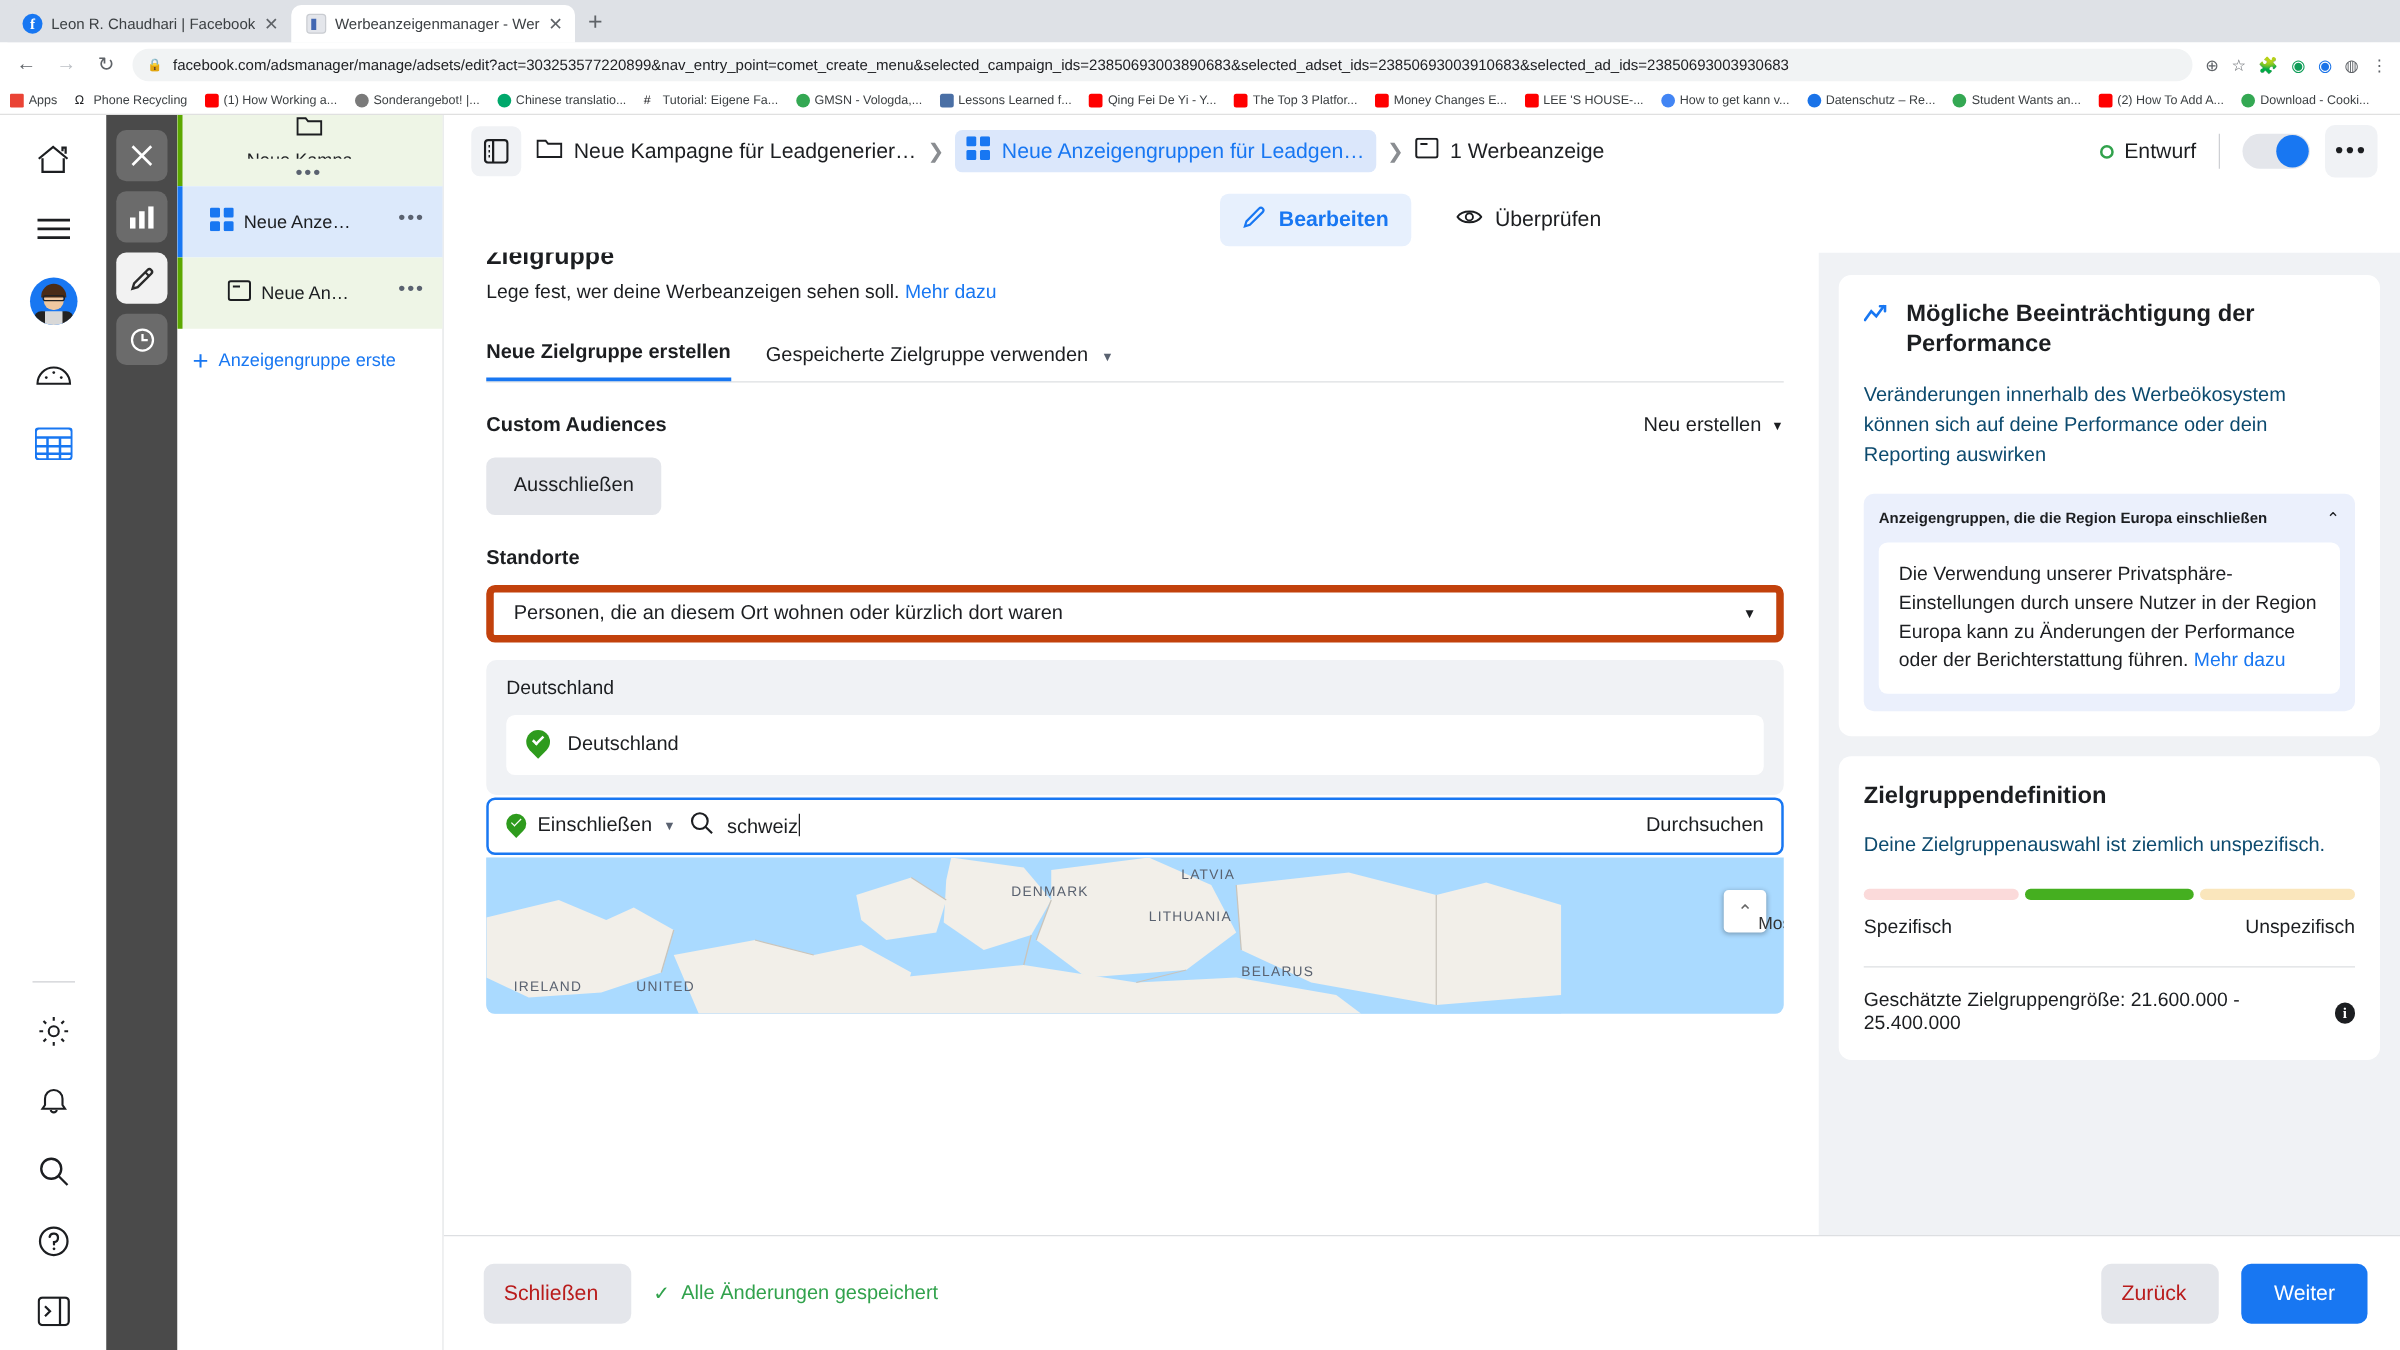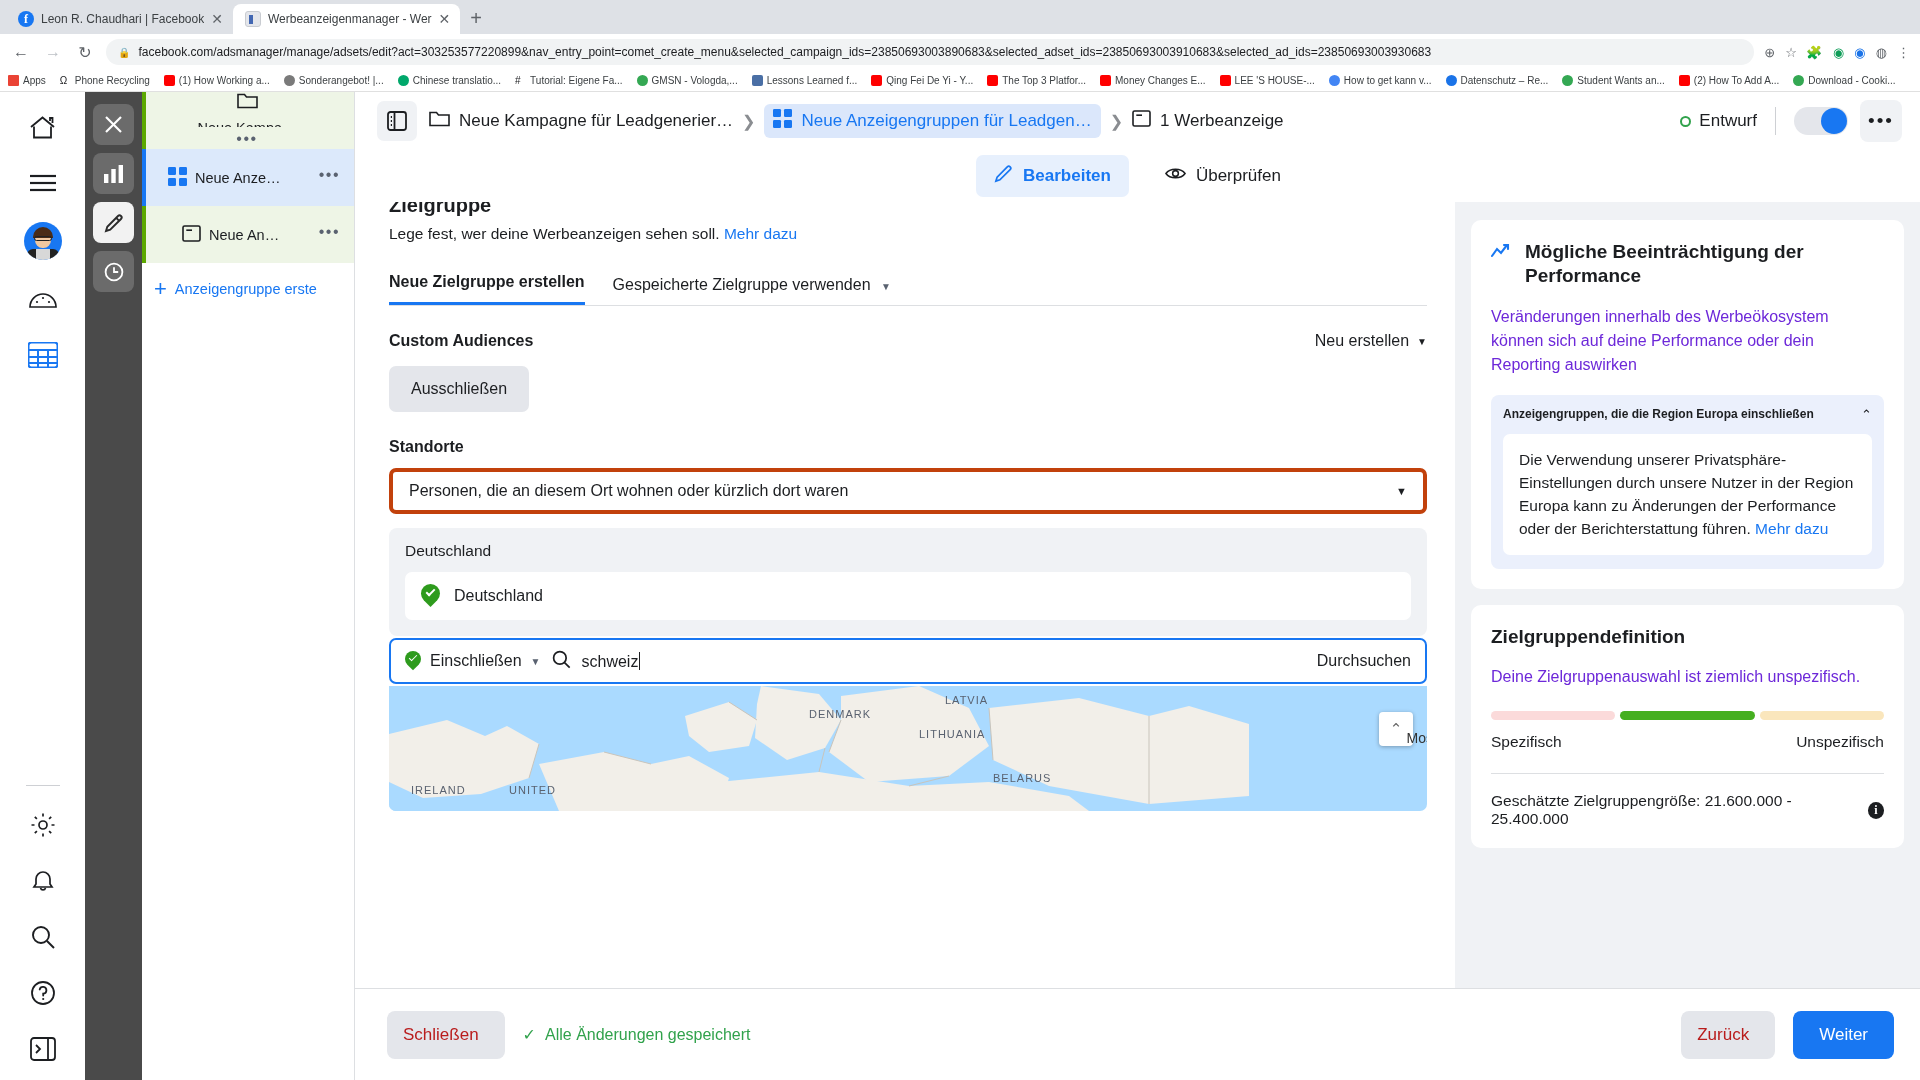--- a/index.html
+++ b/index.html
@@ -157,21 +157,21 @@
   .rowhead .act { font-size:16px; color:#1c1e21; cursor:pointer; display:flex; gap:8px; align-items:center; }
   .rowhead .act .caret { font-size:10px; }
 
   .searchbox { margin-top:14px; height:46px; border:1px solid #ccd0d5; border-radius:7px;
                display:flex; align-items:center; gap:13px; padding:0 16px; cursor:text; }
   .searchbox .ph { font-size:16px; color:#606770; }
   .greybtn { margin-top:16px; height:46px; background:#e4e6eb; border-radius:7px; display:inline-flex;
              align-items:center; padding:0 22px; font-size:16px; color:#1c1e21; cursor:pointer; }
 
   .lbl { margin-top:26px; font-size:16px; font-weight:bold; color:#1c1e21; }
-  .select { margin-top:12px; height:46px; border:4px solid #c2410c; border-radius:7px;
+  .select { margin-top:12px; height:46px; border:6px solid #c2410c; border-radius:7px;
             display:flex; align-items:center; justify-content:space-between;
             padding:0 16px; font-size:16px; color:#1c1e21; cursor:pointer; }
   .select .caret { font-size:11px; color:#1c1e21; }
 
   .locpanel { margin-top:14px; background:#f0f2f5; border-radius:8px; padding:14px 16px 16px 16px; }
   .locpanel .cty { font-size:15.5px; color:#1c1e21; }
   .locchip { margin-top:12px; background:#fff; border-radius:7px; height:48px; display:flex;
              align-items:center; gap:14px; padding:0 16px; font-size:16px; color:#1c1e21; }
   .pin { width:19px; height:24px; position:relative; flex:0 0 19px; }
   .pin .head { width:19px; height:19px; border-radius:50% 50% 50% 0; transform:rotate(-45deg);
@@ -200,21 +200,21 @@
             border-radius:4px; display:flex; align-items:center; justify-content:center;
             box-shadow:0 1px 4px rgba(0,0,0,.3); cursor:pointer; font-size:15px; color:#666; }
   .mosrc { position:absolute; right:-6px; top:44px; font-size:14px; color:#333; }
 
   
   .sideinfo { width:465px; flex:0 0 465px; background:#f0f2f5; padding:18px 16px 0 16px; overflow:hidden; }
   .card { background:#fff; border-radius:10px; padding:20px 20px 20px 20px; }
   .card + .card { margin-top:16px; }
   .cardhead { display:flex; gap:12px; align-items:flex-start; }
   .cardhead .t { font-size:19px; font-weight:bold; color:#1c1e21; line-height:1.25; }
-  .cardbody { margin-top:17px; font-size:16px; color:#6d28d9; line-height:1.5; }
+  .cardbody { margin-top:17px; font-size:16px; color:#0c4a6e; line-height:1.5; }
   .callout { margin-top:18px; background:#ebf0fc; border-radius:8px; padding:12px 12px 14px 12px; }
   .calloutTop { display:flex; align-items:center; justify-content:space-between; gap:10px; cursor:pointer; }
   .calloutTop .t { font-size:12px; font-weight:bold; color:#1c1e21; }
   .calloutTop .up { color:#1c1e21; font-size:13px; }
   .calloutInner { margin-top:12px; background:#fff; border-radius:7px; padding:14px 16px;
                   font-size:15.5px; color:#1c1e21; line-height:1.5; }
   .meterwrap { margin-top:22px; display:flex; gap:5px; }
   .meter { height:9px; border-radius:5px; }
   .m1 { flex:1.55; background:#fbdada; }
   .m2 { flex:1.7; background:#45af20; }

